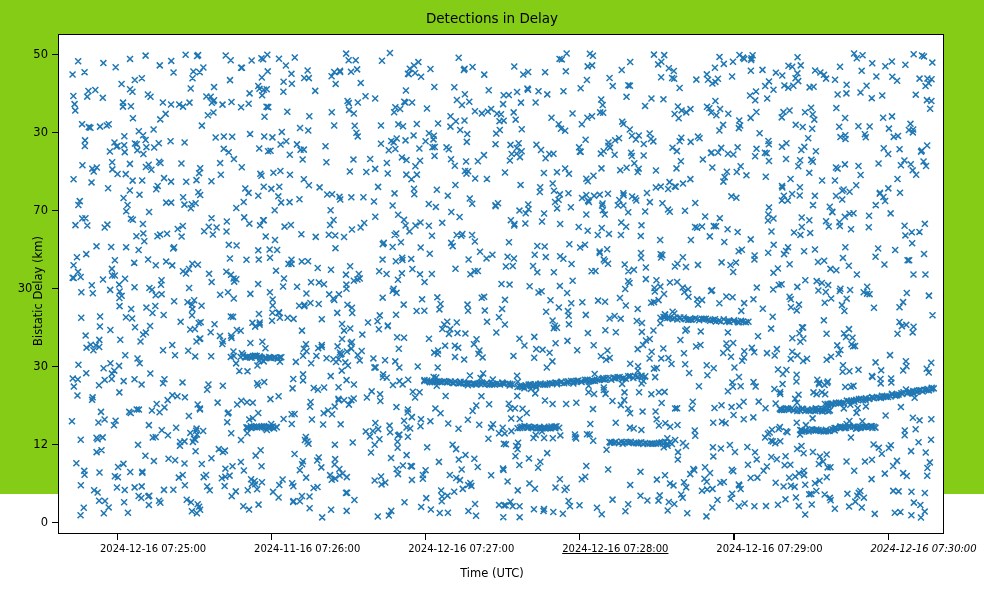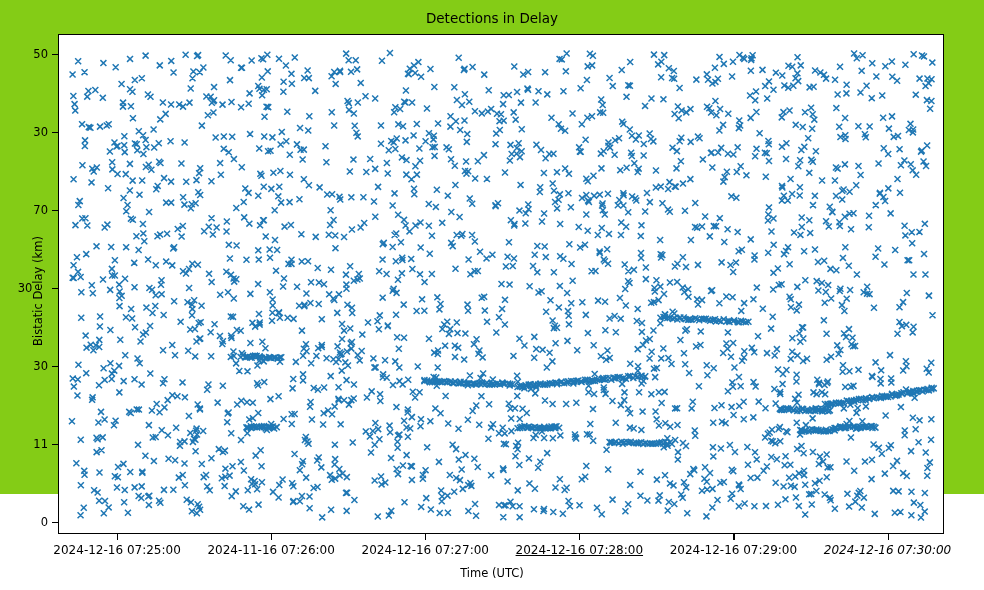--- a/index.html
+++ b/index.html
@@ -5,35 +5,35 @@
   html,body{margin:0;padding:0;background:#ffffff;}
   body{width:984px;height:590px;overflow:hidden;font-family:"DejaVu Sans","Liberation Sans",sans-serif;}
   #figure{position:relative;width:984px;height:494px;background:#84cc16;}
   #plot-title{position:absolute;left:0;top:10px;width:984px;text-align:center;font-size:13.5px;color:#000;}
   #axes{position:absolute;left:58px;top:34px;width:886px;height:500px;border:1.1px solid #000;box-sizing:border-box;background:#fff;overflow:hidden;}
   #points{position:absolute;left:0;top:0;width:100%;height:100%;}
   .ytick-label{position:absolute;right:0;font-size:11.5px;color:#000;text-align:right;transform:translateY(-50%);white-space:nowrap;}
   #ylabels{position:absolute;left:0;top:0;width:48px;height:590px;}
   .ytick-mark{position:absolute;left:52px;width:6px;height:1.1px;background:#000;}
   .xtick-mark{position:absolute;top:534px;width:1.1px;height:6px;background:#000;}
-  .xtick-label{position:absolute;top:543px;font-size:12px;color:#000;transform:translateX(-50%);white-space:nowrap;}
+  .xtick-label{position:absolute;top:543px;font-size:10px;color:#000;transform:translateX(-50%);white-space:nowrap;margin-left:36px;}
   #xlabel{position:absolute;left:0;top:566px;width:984px;text-align:center;font-size:11.5px;color:#000;}
   #ylabel{position:absolute;left:-122px;top:250px;width:300px;text-align:center;font-size:11.5px;color:#000;transform:rotate(-90deg);transform-origin:center center;}
   #ylabel-wrap{position:absolute;left:10px;top:34px;width:20px;height:500px;}
 </style>
 </head>
 <body>
 
 <div id="figure">
 
   <div id="plot-title">Detections in Delay</div>
 
   <div id="ylabels">
       <div class="ytick-label" style="top: 521.52px; width: 46px;">0</div>
-      <div class="ytick-label" style="top: 443.516px; width: 46px;">11</div>
+      <div class="ytick-label" style="top: 443.516px; width: 46px;">12</div>
       <div class="ytick-label" style="top: 365.513px; width: 46px;">30</div>
       <div class="ytick-label" style="top: 287.51px; width: 46px; text-align: center;">30</div>
       <div class="ytick-label" style="top: 209.507px; width: 46px;">70</div>
       <div class="ytick-label" style="top: 131.504px; width: 46px;">30</div>
       <div class="ytick-label" style="top: 53.5008px; width: 46px;">50</div>
     </div>
   <div id="ylabel-wrap">
     <div id="ylabel">Bistatic Delay (km)</div>
   </div>
 

